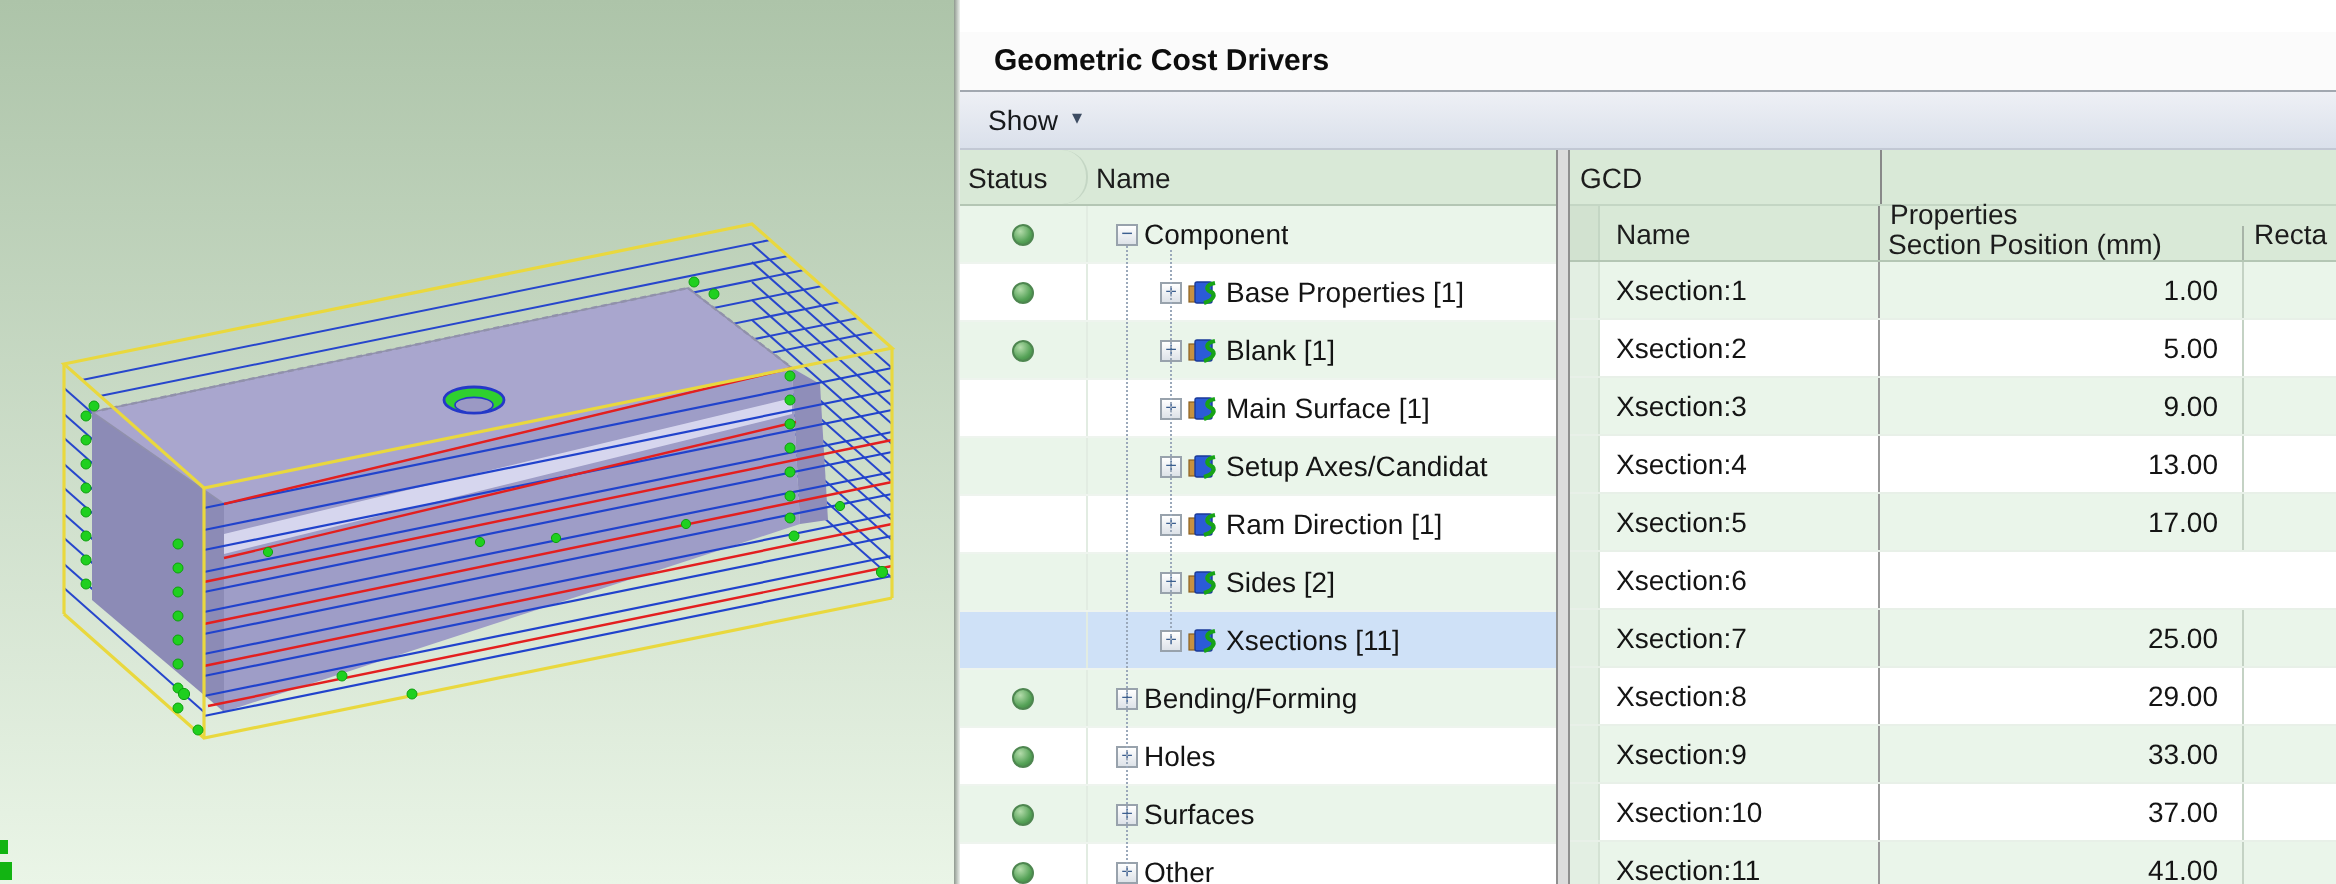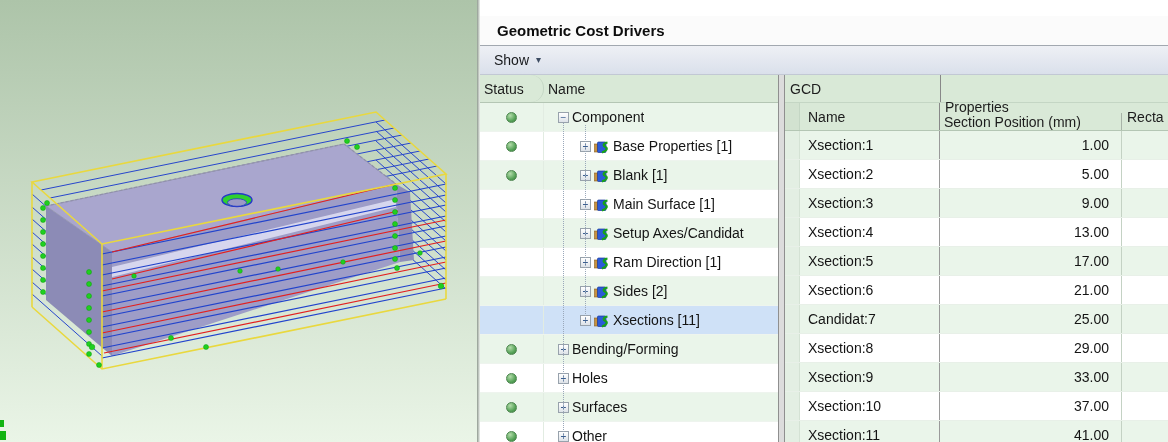--- a/index.html
+++ b/index.html
@@ -420,26 +420,25 @@
             </div>
             <div class="gcd-row">
               <div class="r-strip"></div>
               <div class="r-name">Xsection:5</div>
               <div class="r-section">17.00</div>
               <div class="r-recta"></div>
             </div>
             <div class="gcd-row">
               <div class="r-strip"></div>
               <div class="r-name">Xsection:6</div>
-              <div class="r-section">21.00</div>
-              <div class="r-recta"></div>
-            </div>
-            <div class="gcd-row">
-              <div class="r-strip"></div>
-              <div class="r-name">Candidat:7</div>
+              <div class="r-recta"></div>
+            </div>
+            <div class="gcd-row">
+              <div class="r-strip"></div>
+              <div class="r-name">Xsection:7</div>
               <div class="r-section">25.00</div>
               <div class="r-recta"></div>
             </div>
             <div class="gcd-row">
               <div class="r-strip"></div>
               <div class="r-name">Xsection:8</div>
               <div class="r-section">29.00</div>
               <div class="r-recta"></div>
             </div>
             <div class="gcd-row">

